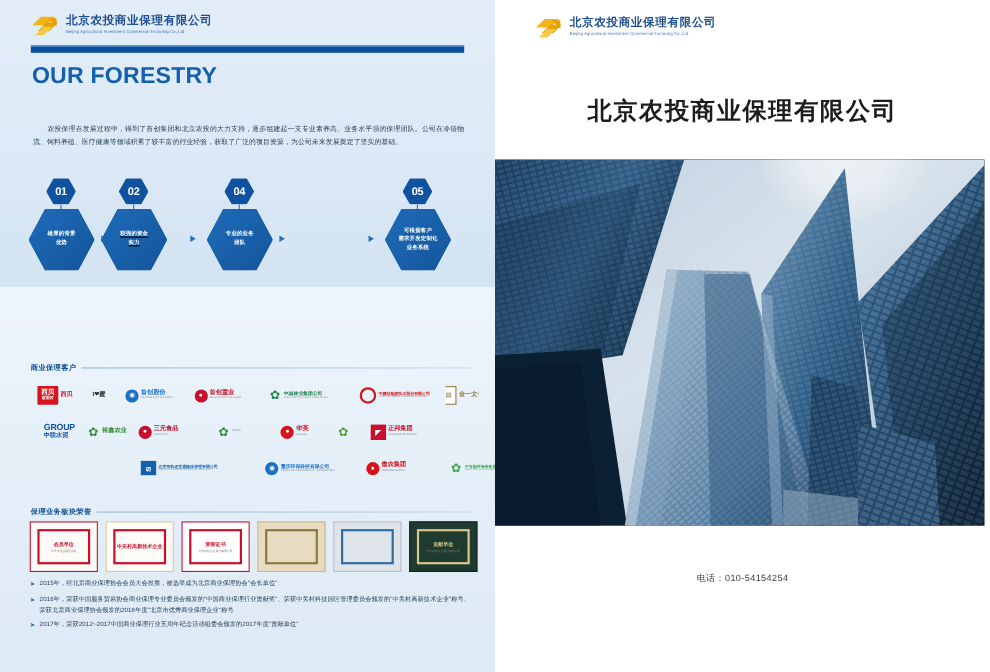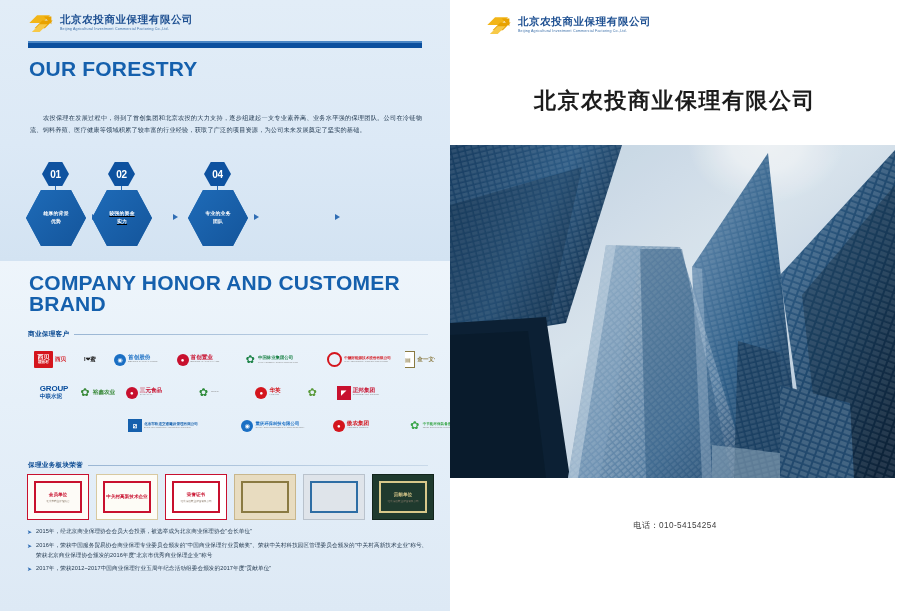--- a/index.html
+++ b/index.html
@@ -152,24 +152,32 @@
           <div class="num">
             <b>04</b>
           </div>
           <div class="stem"></div>
           <div class="hex">
             <span>专业的业务<br>团队</span>
           </div>
         </div>
         <div class="arrow" style="left: 228px;"></div>
         <div class="arrow" style="left: 309px;"></div>
+        <div class="node" style="left: 324px;">
+          <div class="num">
+            <b>05</b>
+          </div>
+          <div class="stem"></div>
+          <div class="hex">
+            <span>可根据客户<br>需求开发定制化<br>业务系统</span>
+          </div>
+        </div>
       </div>
 
     <div class="honor-head">
-      <div class="h-en">COMPANY HONOR AND CUSTOMER BRAND</div>
     </div>
 
     <div class="sub-label" style="left:28px;top:330px;width:400px;">
       <span class="t">商业保理客户</span>
       <span class="ln" style="flex:1;"></span>
     </div>
 
     <div class="brandgrid" id="brandgrid">
         <div class="brow">
           <div class="bcell" style="width: 50px;">

